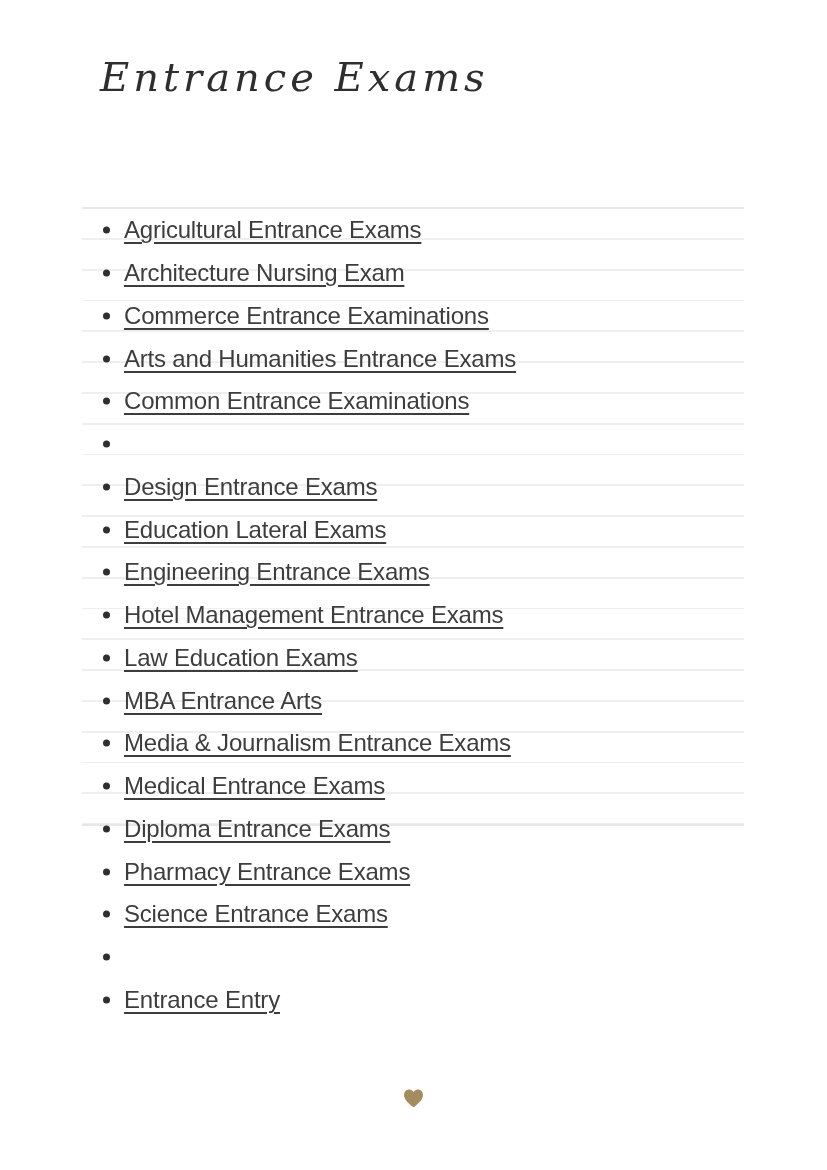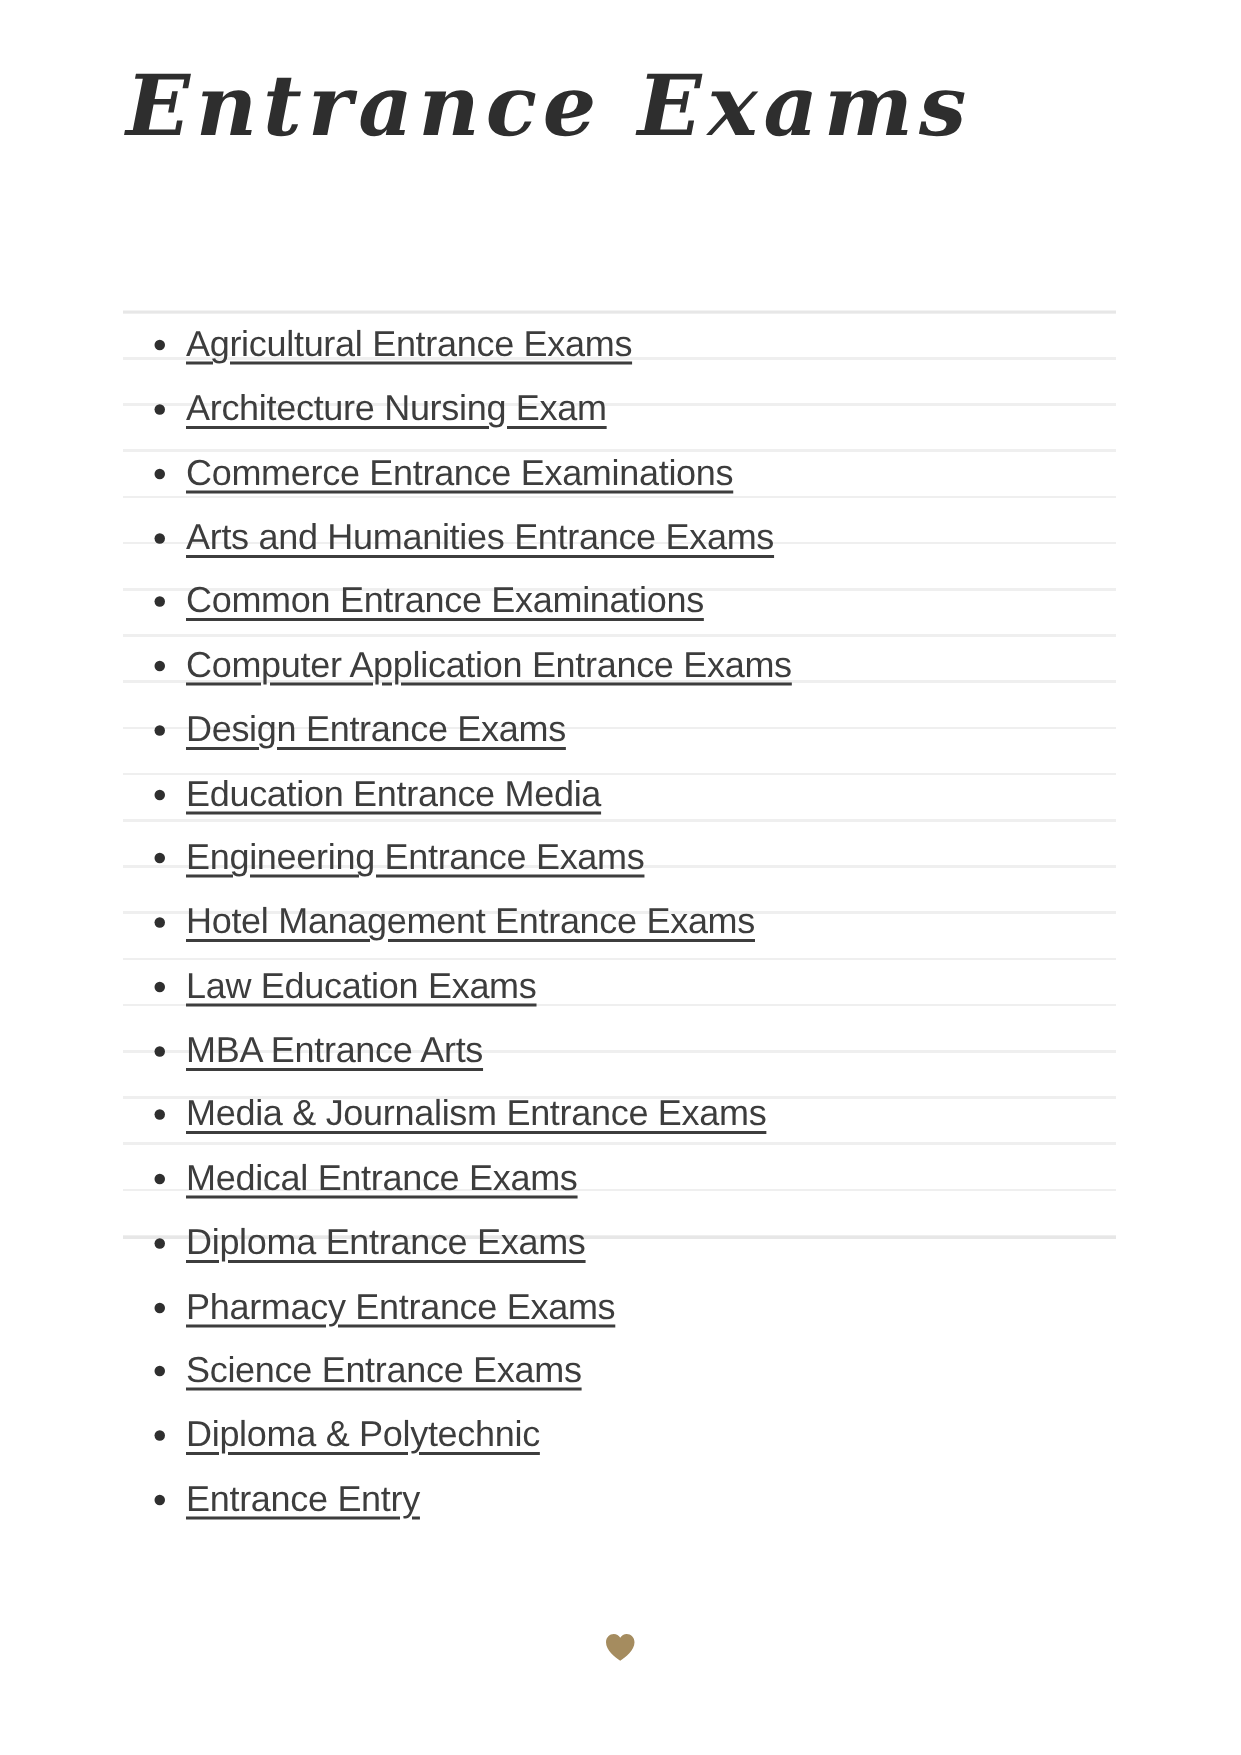--- a/index.html
+++ b/index.html
@@ -12,25 +12,25 @@
     height: 1170px;
     position: relative;
     background: #ffffff;
     font-family: "Liberation Sans", "DejaVu Sans", sans-serif;
     overflow: hidden;
   }
   .page-title {
     position: absolute;
     left: 84px;
     top: 38px;
-    margin: 0;
+    margin: 16px;
     font-family: "DejaVu Serif", "Liberation Serif", serif;
     font-style: italic;
-    font-weight: 700;
-    font-size: 56px;
+    font-weight: 400;
+    font-size: 40px;
     letter-spacing: 4px;
     color: var(--title-color, #2e2e2e);
     white-space: nowrap;
   }
   .list-wrap {
     position: absolute;
     left: 82px;
     top: 207px;
     width: 662px;
     height: 619px;
@@ -118,31 +118,30 @@
     <a>Arts and Humanities Entrance Exams</a>
   </li>
 
   <li>
     <span class="bullet"></span>
     <a>Common Entrance Examinations</a>
   </li>
 
   <li>
     <span class="bullet"></span>
-    <a>Computer Application Entrance Exams</a>
   </li>
 
   <li>
     <span class="bullet"></span>
     <a>Design Entrance Exams</a>
   </li>
 
   <li>
     <span class="bullet"></span>
-    <a>Education Entrance Media</a>
+    <a>Education Lateral Exams</a>
   </li>
 
   <li>
     <span class="bullet"></span>
     <a>Engineering Entrance Exams</a>
   </li>
 
   <li>
     <span class="bullet"></span>
     <a>Hotel Management Entrance Exams</a>
@@ -178,21 +177,20 @@
     <a>Pharmacy Entrance Exams</a>
   </li>
 
   <li>
     <span class="bullet"></span>
     <a>Science Entrance Exams</a>
   </li>
 
   <li>
     <span class="bullet"></span>
-    <a>Diploma &amp; Polytechnic</a>
   </li>
 
   <li>
     <span class="bullet"></span>
     <a>Entrance Entry</a>
   </li>
 </ul>
 </div>
 
 <div class="footer-heart">

